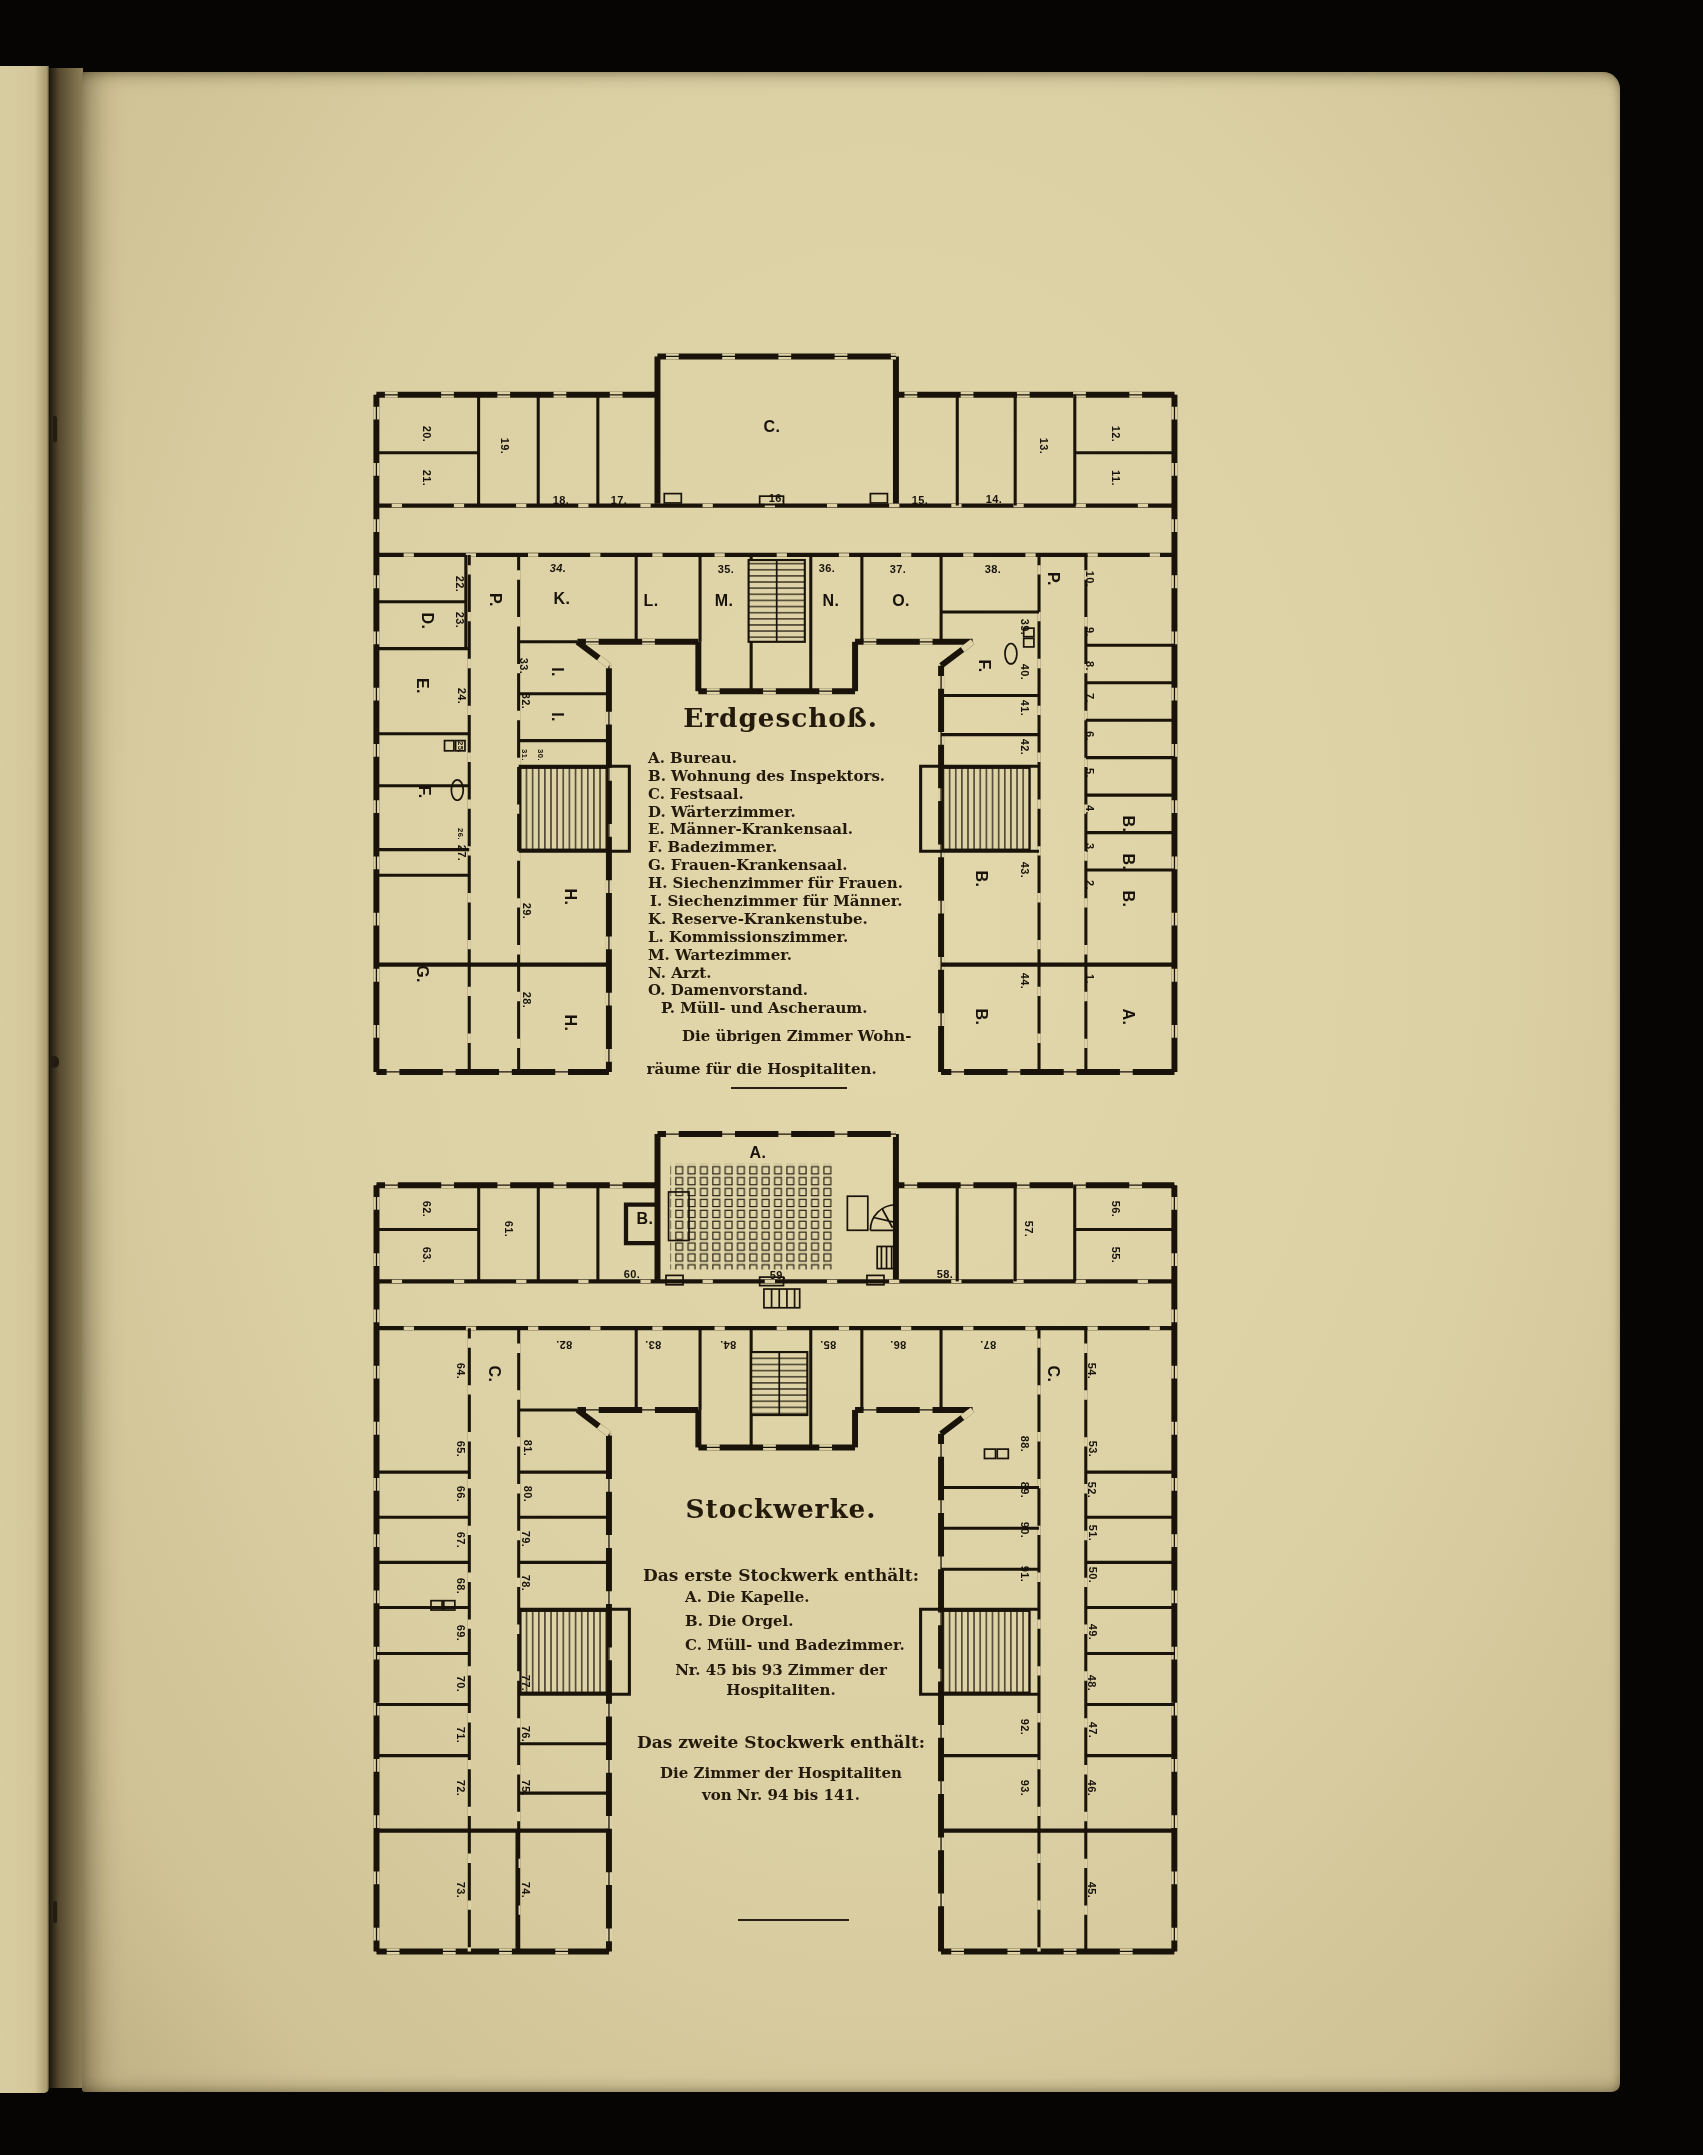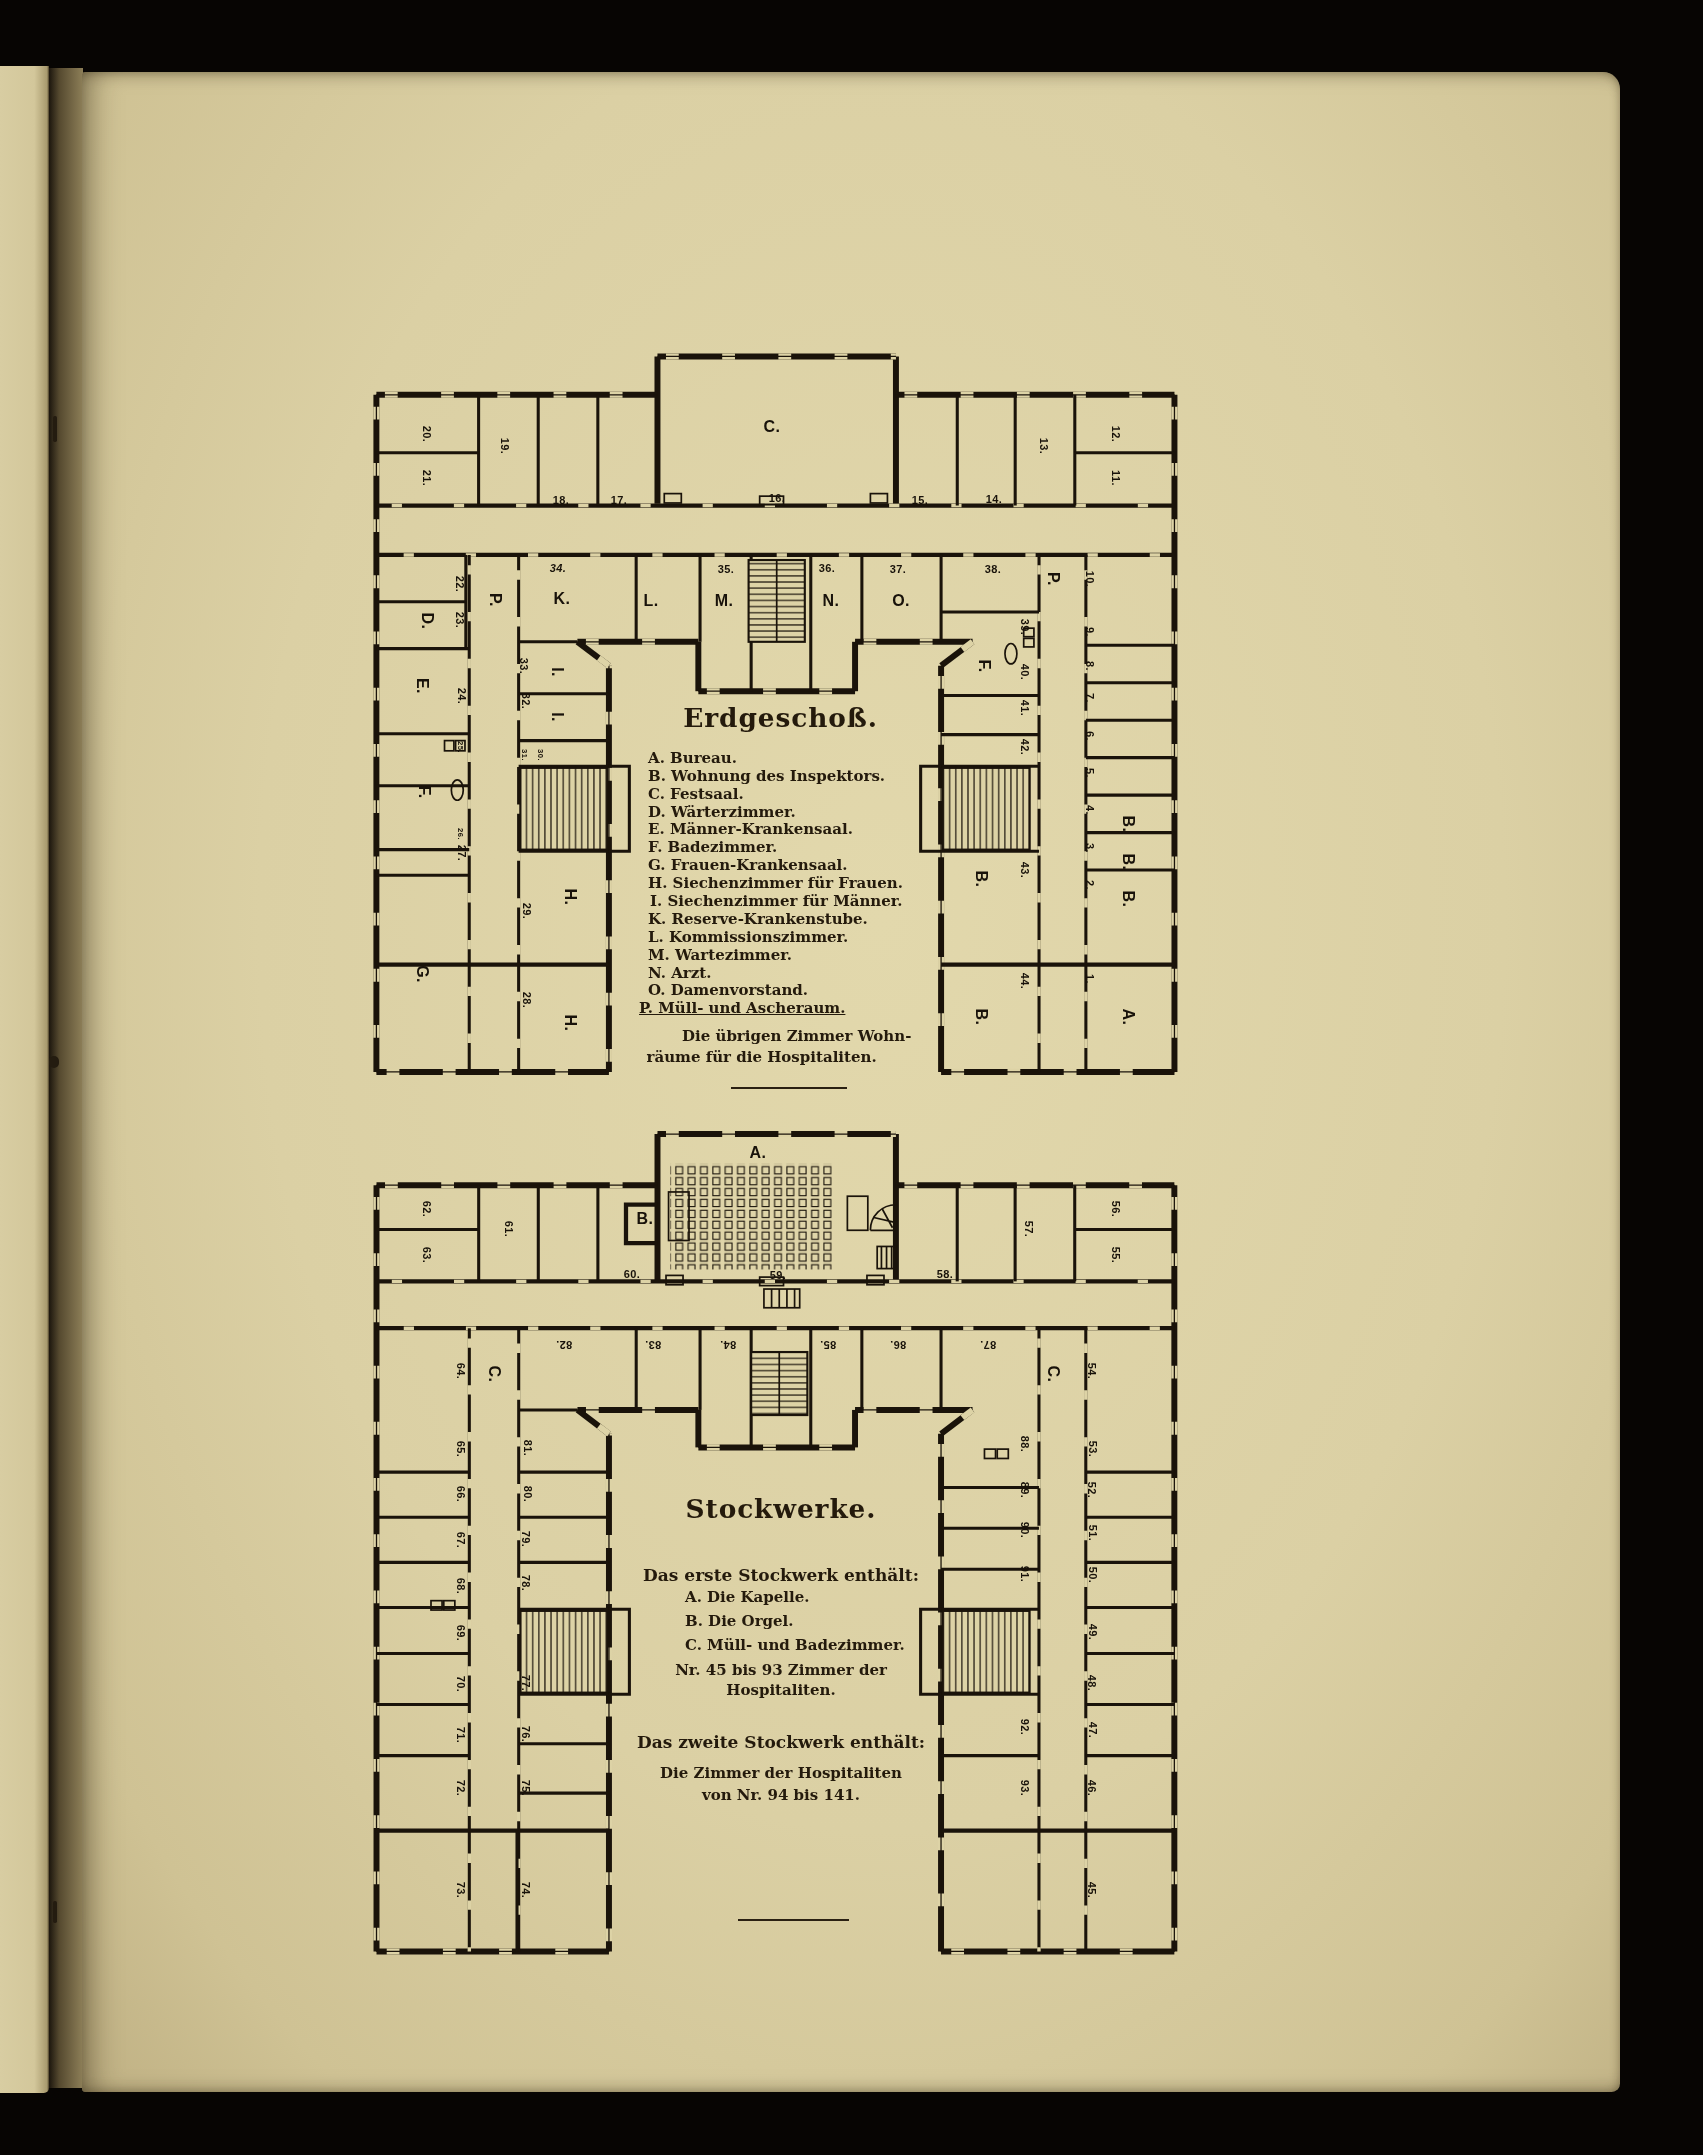--- a/index.html
+++ b/index.html
@@ -501,23 +501,23 @@
       <div class="lg-item" style="left:21px;top:118px;">E. Männer-Krankensaal.</div>
       <div class="lg-item" style="left:21px;top:136px;">F. Badezimmer.</div>
       <div class="lg-item" style="left:21px;top:154px;">G. Frauen-Krankensaal.</div>
       <div class="lg-item" style="left:21px;top:172px;">H. Siechenzimmer für Frauen.</div>
       <div class="lg-item" style="left:23px;top:190px;">I. Siechenzimmer für Männer.</div>
       <div class="lg-item" style="left:21px;top:208px;">K. Reserve-Krankenstube.</div>
       <div class="lg-item" style="left:21px;top:226px;">L. Kommissionszimmer.</div>
       <div class="lg-item" style="left:21px;top:244px;">M. Wartezimmer.</div>
       <div class="lg-item" style="left:21px;top:262px;">N. Arzt.</div>
       <div class="lg-item" style="left:21px;top:279px;">O. Damenvorstand.</div>
-      <div class="lg-item" style="left:12px;top:297px;text-decoration:underline;">P. Müll- und Ascheraum.</div>
+      <div class="lg-item" style="left:34px;top:297px;">P. Müll- und Ascheraum.</div>
       <div class="lg-note" style="left:55px;top:325px;">Die übrigen Zimmer Wohn-</div>
-      <div class="lg-note" style="left:19.6px;top:346px;">räume für die Hospitaliten.</div>
+      <div class="lg-note" style="left:19.6px;top:358px;">räume für die Hospitaliten.</div>
       <div class="rule" style="left:104px;top:385px;width:116px;"></div>
     </div>
 
     <div class="legend" style="left:537px;top:1421px;width:324px;height:443px;">
       <div class="lg-title" style="top:0;">Stockwerke.</div>
       <div class="lg-sub" style="top:56px;margin-top:16px;">Das erste Stockwerk enthält:</div>
       <div class="lg-item" style="left:66px;top:95px;">A. Die Kapelle.</div>
       <div class="lg-item" style="left:66px;top:119px;">B. Die Orgel.</div>
       <div class="lg-item" style="left:66px;top:143px;">C. Müll- und Badezimmer.</div>
       <div class="lg-note lg-center" style="top:168px;">Nr. 45 bis 93 Zimmer der</div>

